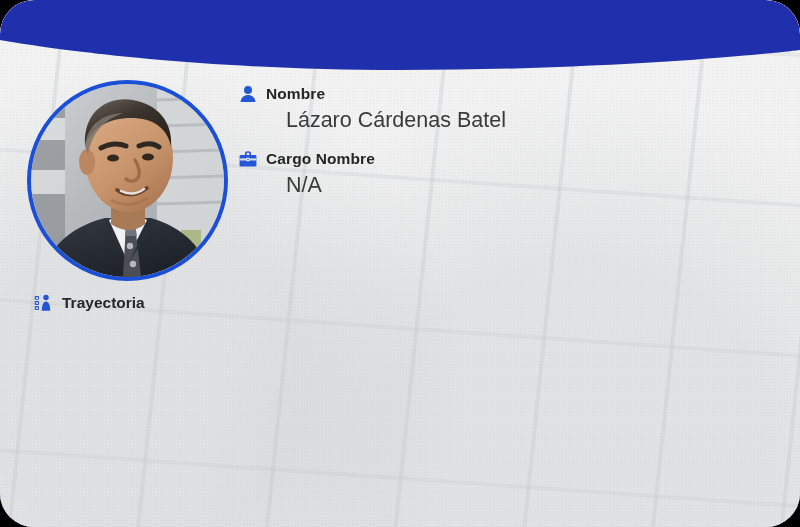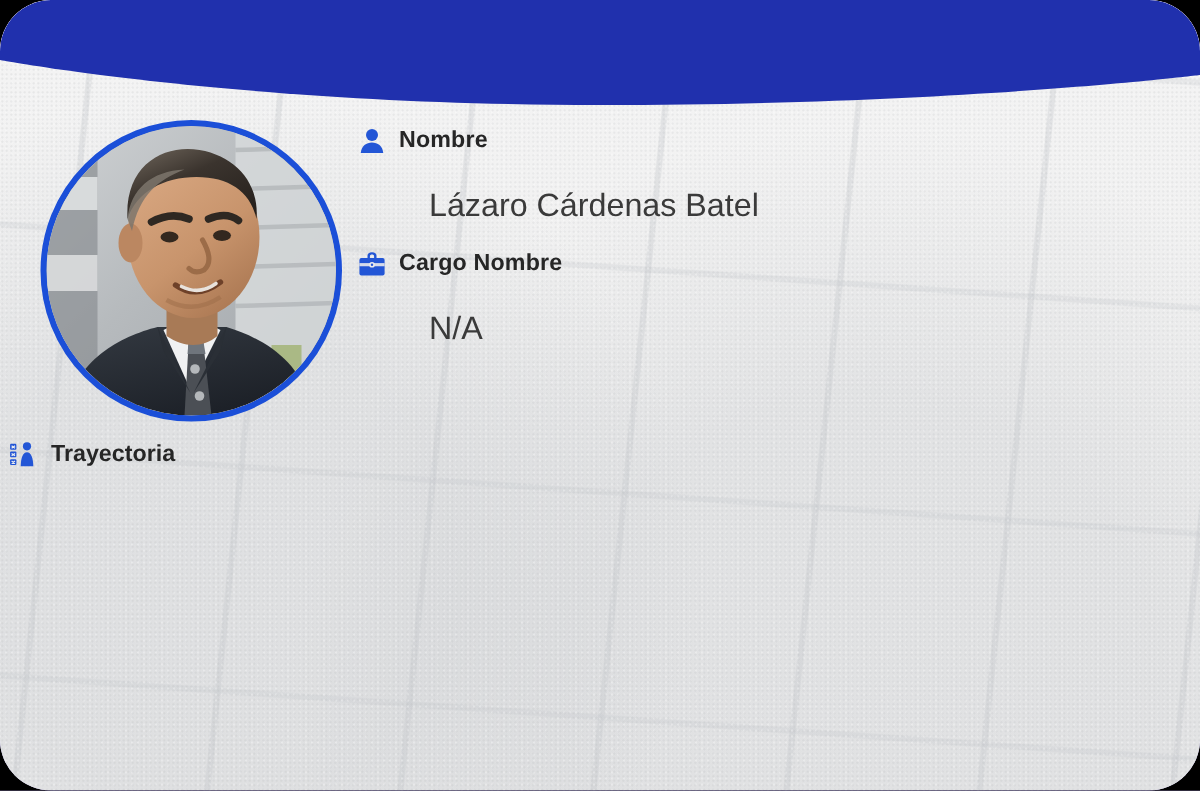--- a/index.html
+++ b/index.html
@@ -117,29 +117,29 @@
     color: #262626;
     letter-spacing: 0.1px;
     line-height: 20px;
     white-space: nowrap;
   }
   .info-value {
     font-size: 21.5px;
     color: #3a3a3a;
     line-height: 30px;
     margin-left: 48px;
-    margin-top: 18px;
+    margin-top: 1px;
     white-space: nowrap;
     overflow: hidden;
   }
 
   
   .traj {
     position: absolute;
-    left: 6px;
+    left: 34px;
     top: 292px;
     width: 760px;
   }
   .traj-head {
     display: flex;
     align-items: center;
     gap: 8px;
     height: 22px;
   }
   .traj-label {

